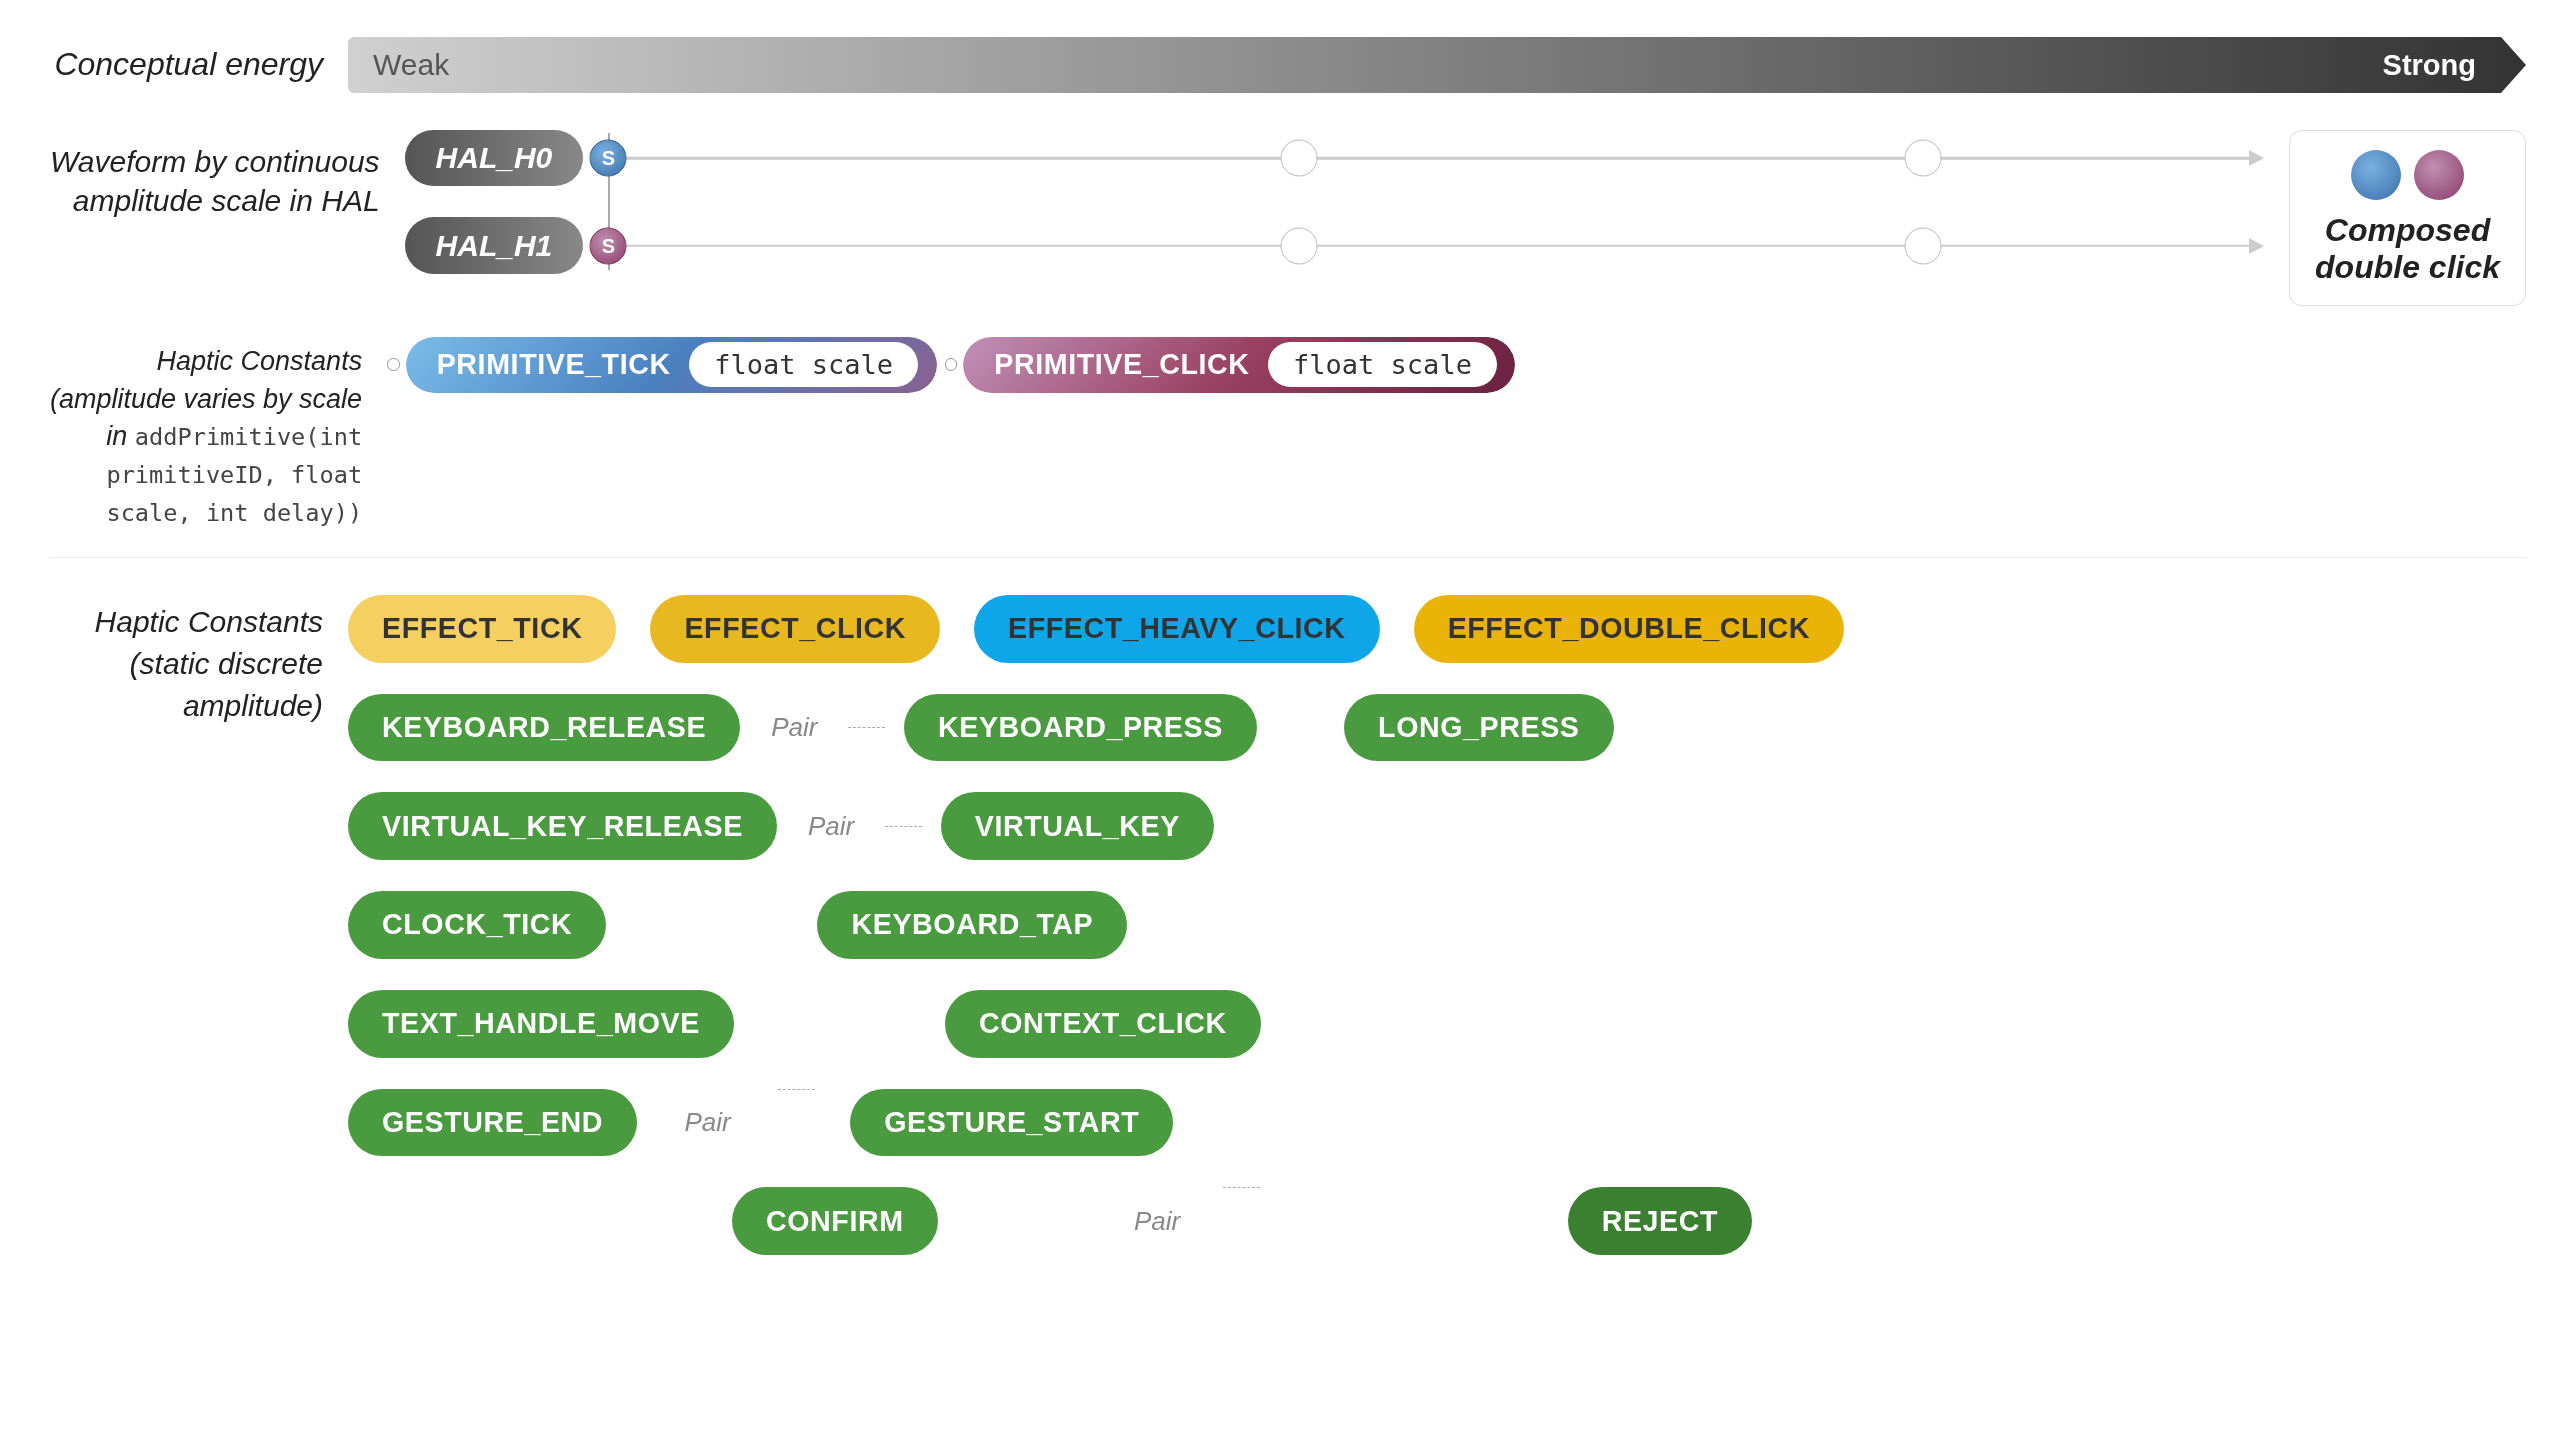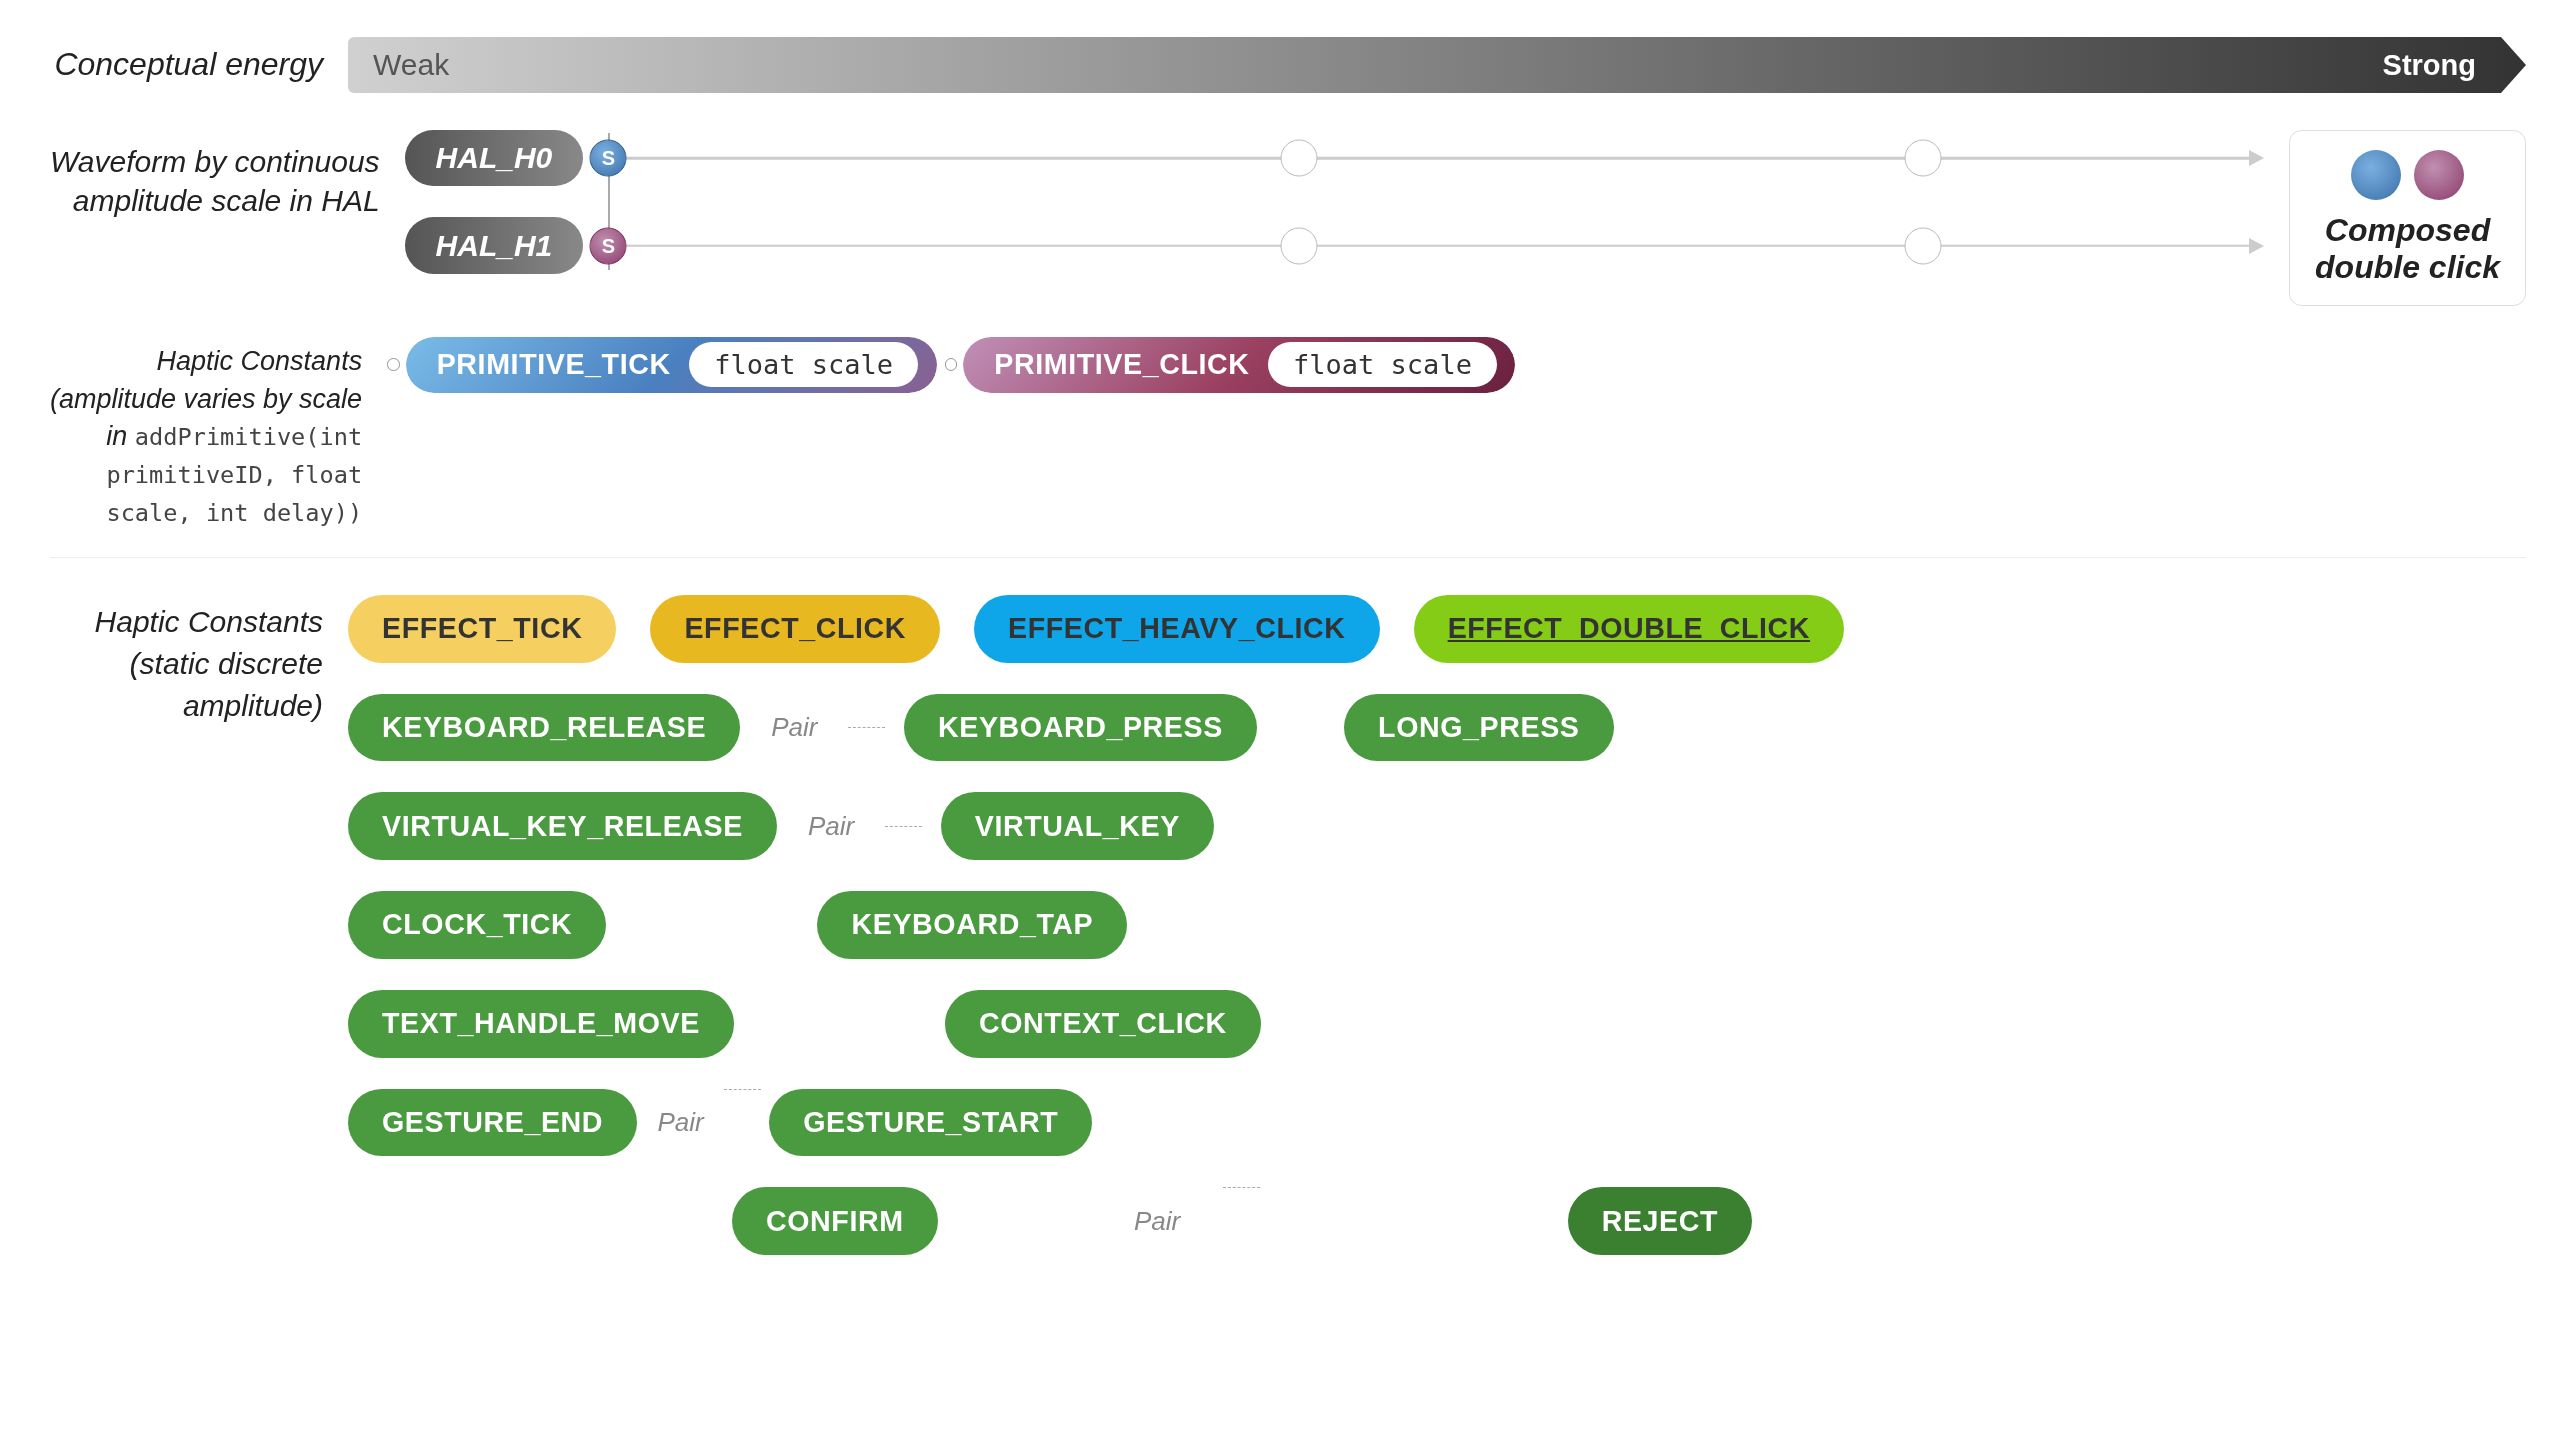--- a/index.html
+++ b/index.html
@@ -458,21 +458,21 @@
       <em>Haptic Constants<br>
       (static discrete<br>
       amplitude)</em>
     </div>
     <div class="constants-grid">
 
       <div class="effects-row">
         <button class="btn btn-yellow-light">EFFECT_TICK</button>
         <button class="btn btn-yellow-mid">EFFECT_CLICK</button>
         <button class="btn btn-yellow-dark">EFFECT_HEAVY_CLICK</button>
-        <button class="btn btn-yellow-dark" style="background:#84cc16;text-decoration:underline;">EFFECT_DOUBLE_CLICK</button>
+        <button class="btn btn-yellow-dark" style="background:#eab308;">EFFECT_DOUBLE_CLICK</button>
       </div>
 
       <div style="display:flex; align-items:center; gap:18.6px;">
         <button class="btn btn-green">KEYBOARD_RELEASE</button>
         <span class="pair-label">Pair</span>
         <div style="width:37px; border-top:1.9px dashed #aaa;"></div>
         <button class="btn btn-green">KEYBOARD_PRESS</button>
         <div style="width:50px;"></div>
         <button class="btn btn-green">LONG_PRESS</button>
       </div>
@@ -489,21 +489,21 @@
         <div style="width:174px;"></div>
         <button class="btn btn-green">KEYBOARD_TAP</button>
       </div>
 
       <div style="display:flex; align-items:center; gap:18.6px;">
         <button class="btn btn-green">TEXT_HANDLE_MOVE</button>
         <div style="width:174px;"></div>
         <button class="btn btn-green">CONTEXT_CLICK</button>
       </div>
 
-      <div style="display:flex; align-items:flex-start; gap:8px;">
+      <div style="display:flex; align-items:flex-start; gap:35px;">
         <button class="btn btn-green">GESTURE_END</button>
         <span class="pair-label">Pair</span>
         <div style="width:37px; border-top:1.9px dashed #aaa;"></div>
         <button class="btn btn-green">GESTURE_START</button>
       </div>
 
       <div style="display:flex; align-items:flex-start; gap:30px;">
         <div style="width:354px;"></div>
         <button class="btn btn-green">CONFIRM</button>
         <div style="width:124px;"></div>

